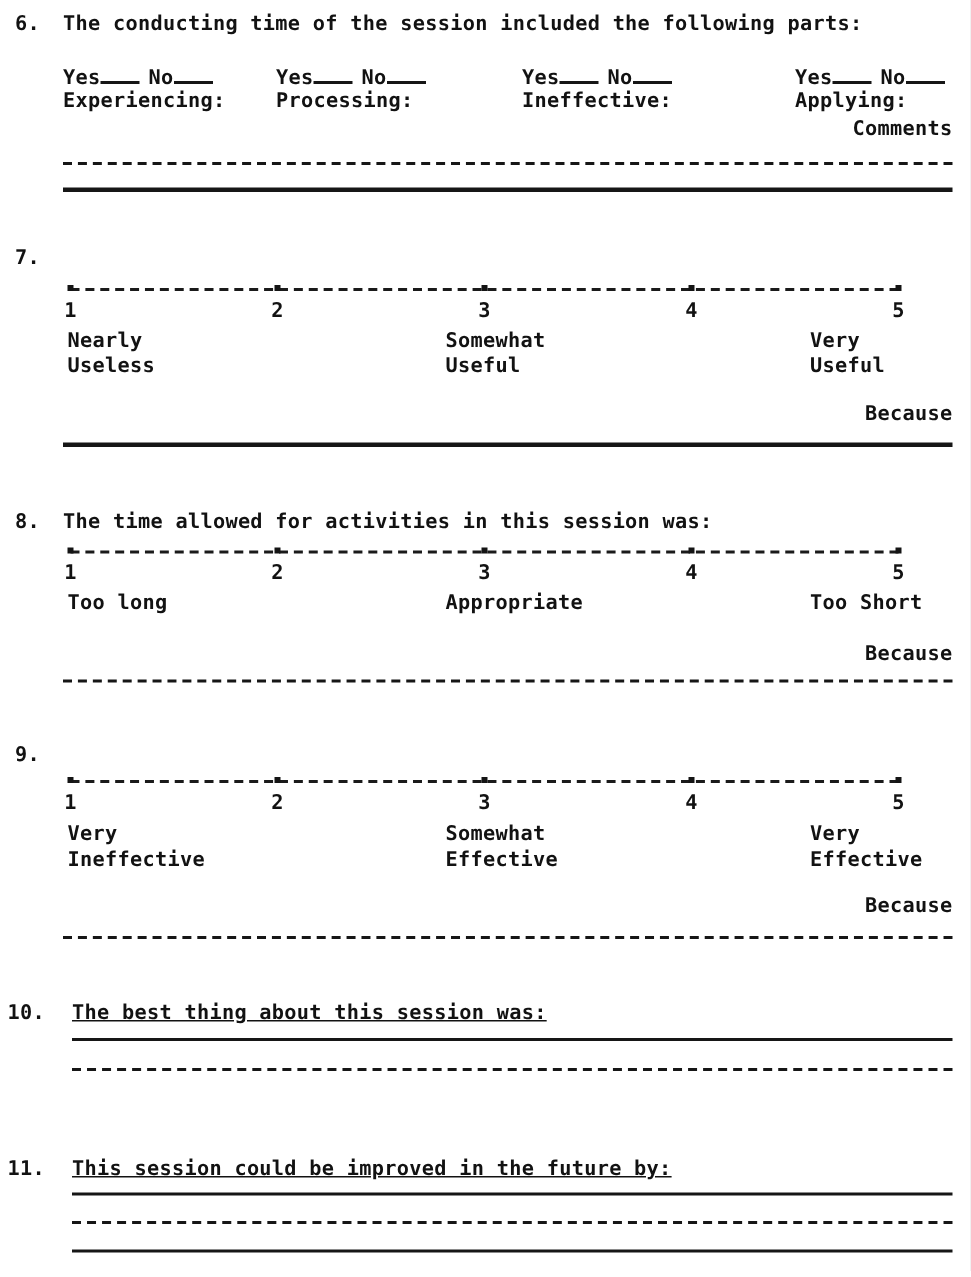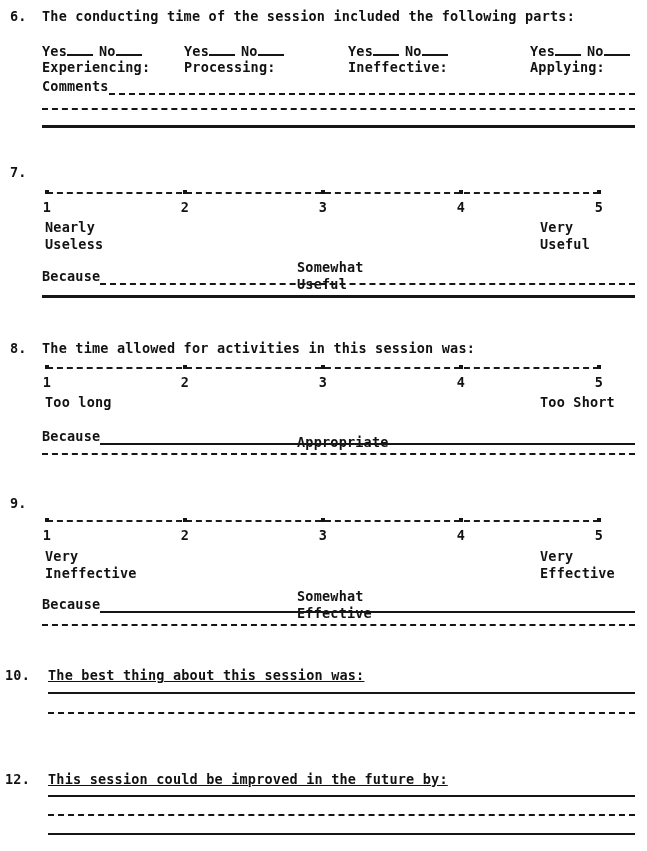--- a/index.html
+++ b/index.html
@@ -26,42 +26,42 @@
   .col-label{position:absolute;white-space:nowrap;margin-top:33px;}
   .yn{position:absolute;white-space:nowrap;}
   .blank{
     display:inline-block;width:26px;height:11px;
     border-bottom:2px solid #161616;vertical-align:baseline;
     margin-right:6px;
   }
   .c1{left:42px;} .c2{left:184px;} .c3{left:348px;} .c4{left:530px;}
 
   
-  .labline{position:absolute;left:42px;right:12px;display:flex;align-items:flex-end;}
+  .labline{position:absolute;left:42px;right:12px;display:flex;align-items:flex-end;flex-direction:column;}
   .labline .lab{white-space:nowrap;}
   .fill{flex:1;height:13px;border-bottom:2px dashed #161616;}
   .fill.solid{border-bottom-style:solid;}
 
   
   .wline{position:absolute;left:42px;right:12px;height:0;border-top:2px dashed #161616;}
   .wline.solid{border-top-style:solid;}
   .wline.heavy{border-top-width:3px;border-top-style:solid;}
 
   
   .scale{position:absolute;left:47px;width:552px;}
   .scale-line{position:relative;height:0;border-top:2px dashed #1a1a1a;}
   .sdot{position:absolute;width:4px;height:4px;background:#141414;top:-4px;transform:translateX(-50%);}
   .snum{position:absolute;top:5px;transform:translateX(-50%);}
   .p0{left:0%;} .p25{left:25%;} .p50{left:50%;} .p75{left:75%;} .p100{left:100%;}
 
   .anchors{position:absolute;left:45px;width:600px;height:36px;}
   .anch{position:absolute;top:0;white-space:nowrap;}
   .anch div{height:17px;}
   .a-low{left:0;}
-  .a-mid{left:252px;margin-top:40px;}
+  .a-mid{left:252px;}
   .a-high{left:495px;}
 </style>
 </head>
 <body>
 
 <div class="page">
 
   <section class="q" style="top:8px;height:140px;">
     <span class="qnum">6.</span>
     <span class="qtext">The conducting time of the session included the following parts:</span>
@@ -203,20 +203,20 @@
   </section>
 
   <section class="q" style="top:667px;height:60px;">
     <span class="qnum wide">10.</span>
     <span class="qtext ind">The best thing about this session was:</span>
     <div class="wline solid" style="top:25px;left:48px;"></div>
     <div class="wline" style="top:45px;left:48px;"></div>
   </section>
 
   <section class="q" style="top:771px;height:75px;">
-    <span class="qnum wide">12.</span>
+    <span class="qnum wide">11.</span>
     <span class="qtext ind">This session could be improved in the future by:</span>
     <div class="wline solid" style="top:24px;left:48px;"></div>
     <div class="wline" style="top:43px;left:48px;"></div>
     <div class="wline solid" style="top:62px;left:48px;"></div>
   </section>
 
 </div>
 
 </body></html>

